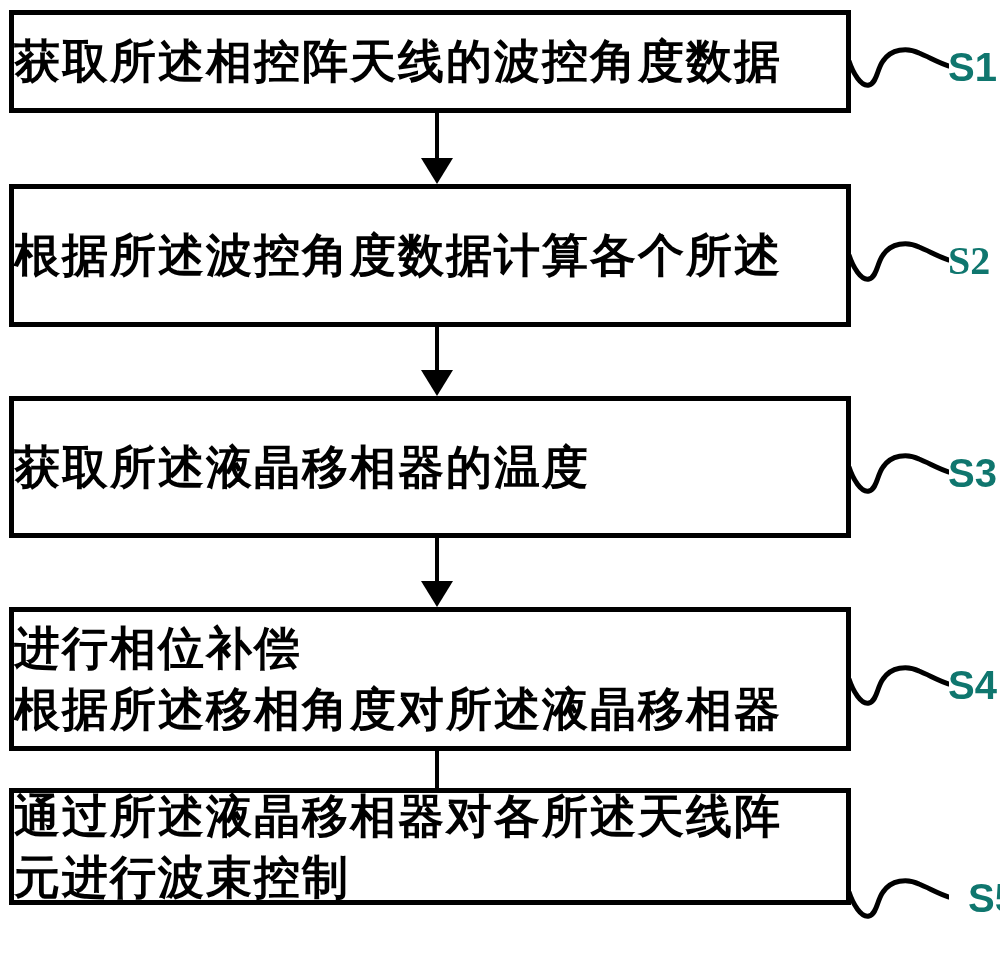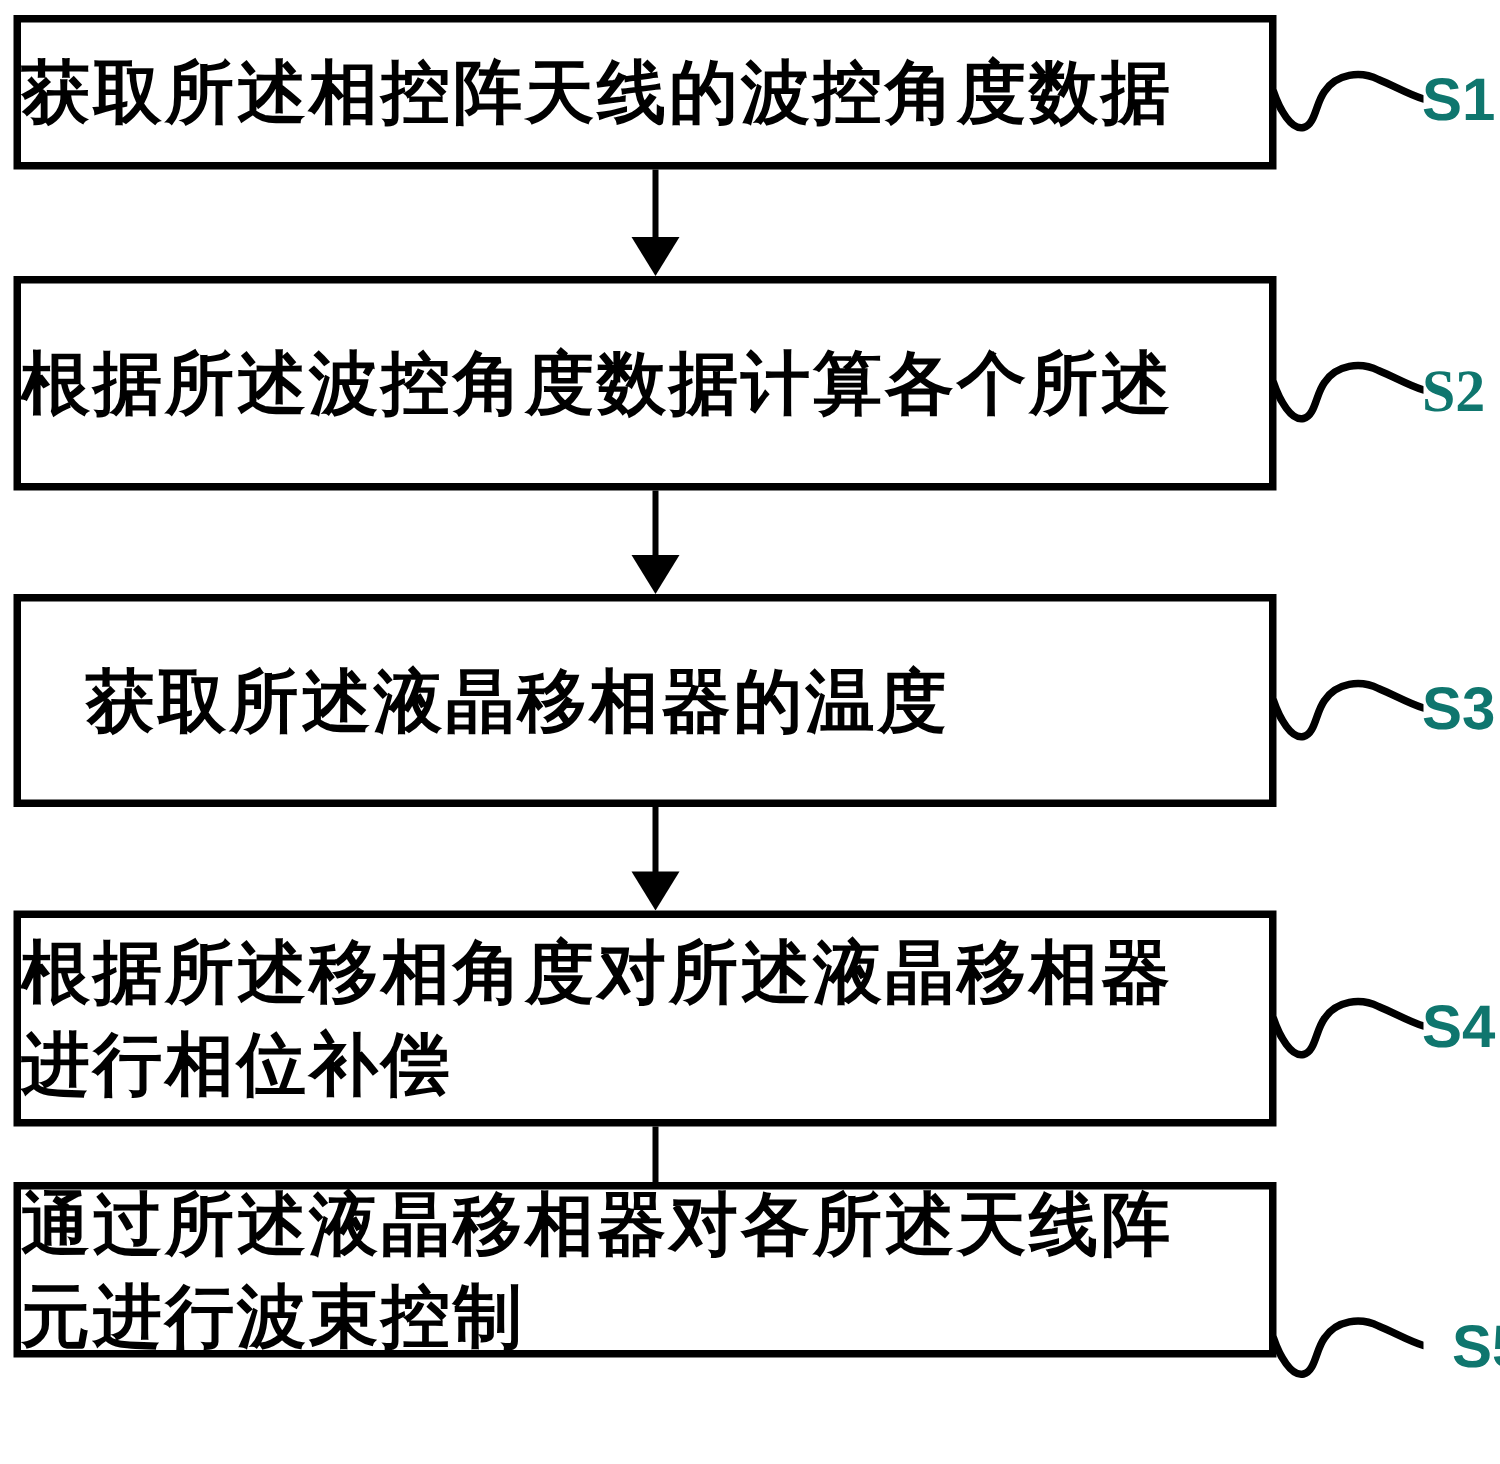--- a/index.html
+++ b/index.html
@@ -102,36 +102,36 @@
   <svg class="squiggle" style="top:239px;" viewBox="0 0 100 56">
     <path d="M 0 16 C 4 28, 12 42, 20 40 C 28 38, 28 24, 34 16 C 42 4, 58 2, 70 8 C 80 12, 90 18, 100 21" fill="none" stroke="#000000" stroke-width="5" stroke-linecap="round"></path>
   </svg>
   <div class="slabel" style="top:241px;font-family:Liberation Serif, serif;">S2</div>
 
   <div class="arrow" style="top:327px; height:69px;">
     <div class="shaft"></div>
       <div class="head"></div>
   </div>
 
-  <div class="box" style="top:396px; height:142px;padding-left:43px;">
+  <div class="box" style="top:396px; height:142px;">
     <div class="line">获取所述液晶移相器的温度</div>
   </div>
   <svg class="squiggle" style="top:451px;" viewBox="0 0 100 56">
     <path d="M 0 16 C 4 28, 12 42, 20 40 C 28 38, 28 24, 34 16 C 42 4, 58 2, 70 8 C 80 12, 90 18, 100 21" fill="none" stroke="#000000" stroke-width="5" stroke-linecap="round"></path>
   </svg>
   <div class="slabel" style="top:453px;">S3</div>
 
   <div class="arrow" style="top:538px; height:69px;">
     <div class="shaft"></div>
       <div class="head"></div>
   </div>
 
   <div class="box" style="top:607px; height:144px;">
+    <div class="line">进行相位补偿</div>
     <div class="line">根据所述移相角度对所述液晶移相器</div>
-    <div class="line">进行相位补偿</div>
   </div>
   <svg class="squiggle" style="top:663px;" viewBox="0 0 100 56">
     <path d="M 0 16 C 4 28, 12 42, 20 40 C 28 38, 28 24, 34 16 C 42 4, 58 2, 70 8 C 80 12, 90 18, 100 21" fill="none" stroke="#000000" stroke-width="5" stroke-linecap="round"></path>
   </svg>
   <div class="slabel" style="top:665px;">S4</div>
 
   <div class="arrow" style="top:751px; height:71px;">
     <div class="shaft"></div>
       <div class="head"></div>
   </div>

